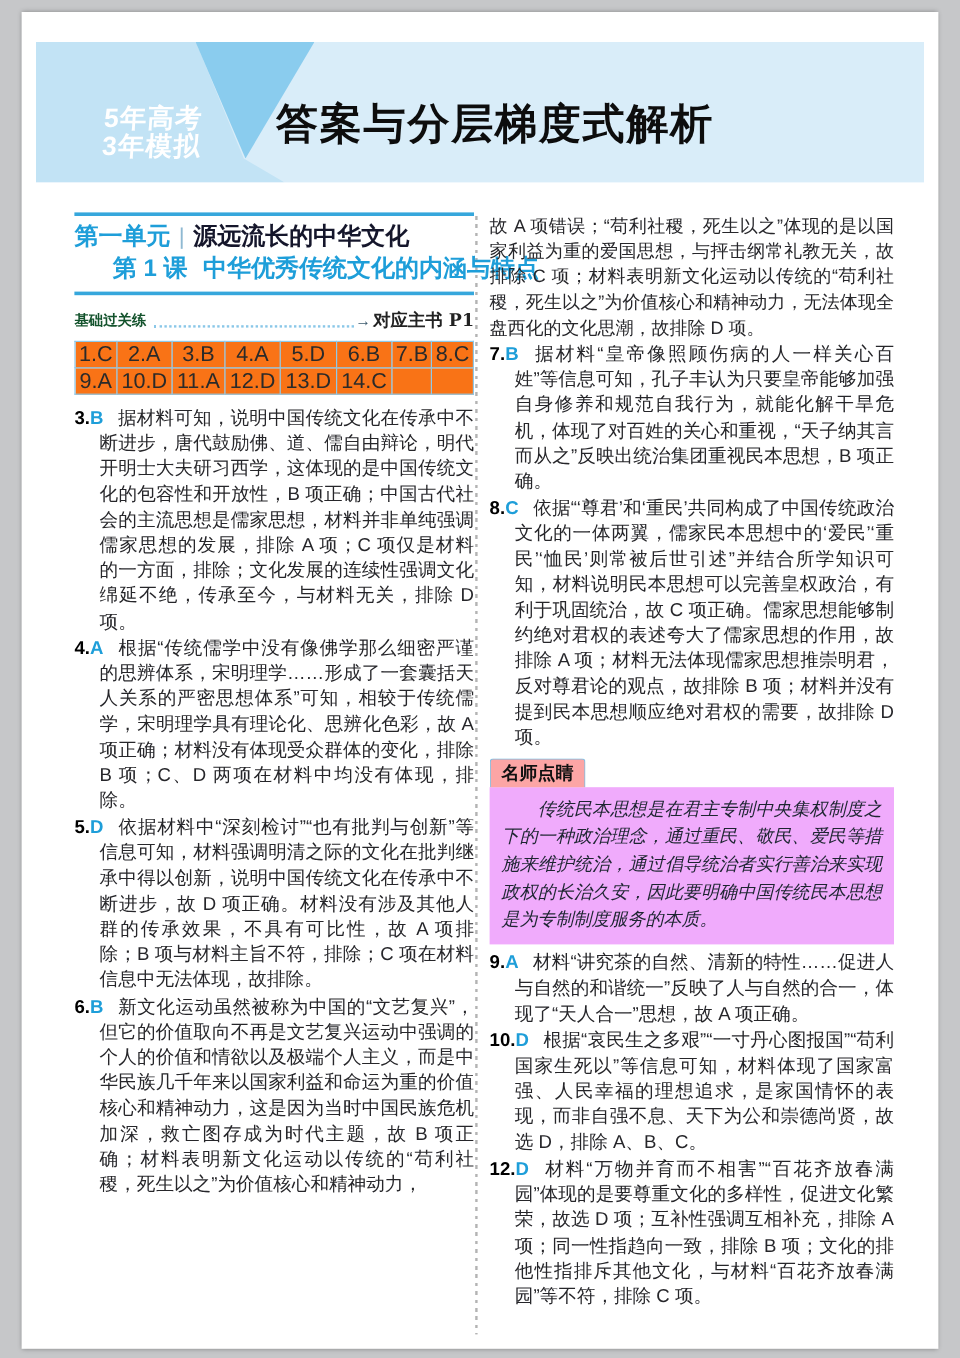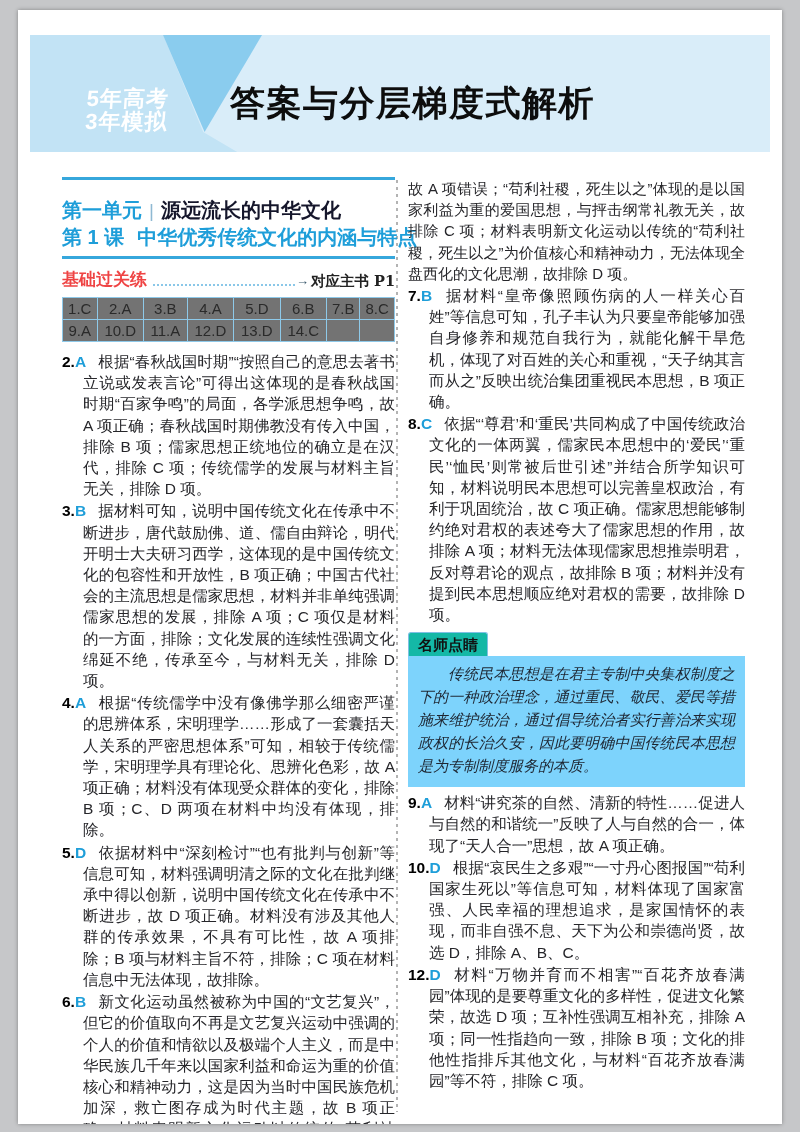--- a/index.html
+++ b/index.html
@@ -24,51 +24,51 @@
   .logo{position:absolute;left:56px;top:52px;color:#ffffff;font-weight:900;
     font-size:22px;line-height:23px;transform:skewX(-4deg);letter-spacing:1px;text-align:left;}
   .page-title{position:absolute;left:200px;top:45px;font-size:35px;font-weight:900;
     color:#0d0d0d;letter-spacing:1.5px;}
   
   .col-left{position:absolute;left:44px;top:167px;width:333px;}
   .col-right{position:absolute;left:390px;top:168px;width:337px;}
   .divider{position:absolute;left:378px;top:170px;width:2px;height:932px;
     background:repeating-linear-gradient(to bottom,#b3b3b3 0 3px,transparent 3px 7px);}
   
-  .unit-block{border-top:3px solid #36a7dc;border-bottom:3px solid #36a7dc;padding:17px 0 5px;}
+  .unit-block{border-top:3px solid #36a7dc;border-bottom:3px solid #36a7dc;padding:4px 0 5px;}
   .unit-line{font-size:20px;font-weight:700;line-height:27px;white-space:nowrap;}
   .unit-label{color:#1e9ed9;}
   .unit-sep{color:#8fb9d2;font-weight:400;margin:0 7px;font-size:19px;}
   .unit-title{color:#15162b;}
   .lesson-line{font-size:20px;font-weight:700;line-height:27px;color:#1e9ed9;white-space:nowrap;}
-  .lesson-label{margin-right:13px;}
+  .lesson-label{margin-right:13px;margin-left:32px;}
   
   .section-row{display:flex;align-items:flex-end;margin-top:8px;height:24px;}
-  .section-name{font-size:17px;font-weight:900;color:#ef4444;line-height:22px;}
+  .section-name{font-size:12px;font-weight:900;color:#14532d;line-height:22px;}
   .leader{flex:1;border-bottom:2px dotted #8ac7e8;margin:0 1px 5px 6px;}
   .leader-arrow{color:#3c5a6e;font-size:13px;line-height:20px;margin-right:2px;}
   .section-ref{font-family:"DejaVu Serif",serif;font-weight:700;
     font-size:14.5px;color:#222;line-height:20px;}
   
   table.answers{border-collapse:collapse;width:100%;margin-top:6px;}
-  table.answers td{border:1px solid #8ec9e9;background:#737373;height:21px;
-    text-align:center;font-size:15px;color:#2a2a2a;padding:0;}
+  table.answers td{border:1px solid #8ec9e9;background:#f97316;height:21px;
+    text-align:center;font-size:18px;color:#2a2a2a;padding:0;}
   
   .items{margin-top:9px;}
   p.item{margin:0 0 1px 0;padding-left:21px;text-indent:-21px;
     font-size:15.5px;line-height:21.2px;color:#26262a;text-align:justify;}
   p.plain{margin:0 0 1px 0;font-size:15px;line-height:21.2px;color:#26262a;text-align:justify;}
   .num{font-weight:700;color:#000;}
   .ans{font-weight:700;color:#1e9ed9;margin-right:12px;}
   
   .tip{margin:7px 0 5px;}
-  .tip-label{display:inline-block;background:#14b8a6;border:1px solid #7fc0e4;border-bottom:none;
+  .tip-label{display:inline-block;background:#fca5a5;border:1px solid #7fc0e4;border-bottom:none;
     border-radius:3px 3px 0 0;padding:0 9px;height:23px;line-height:23px;
     font-size:15px;font-weight:700;color:#111;}
-  .tip-body{background:#7dd3fc;padding:7px 10px 9px;font-family:"DejaVu Serif",serif;
+  .tip-body{background:#f0abfc;padding:7px 10px 9px;font-family:"DejaVu Serif",serif;
     font-style:italic;font-size:15px;line-height:23px;color:#1d2531;text-align:justify;}
   .tip-body .indent{display:inline-block;width:2em;}
 </style>
 </head>
 <body>
 
 <div class="page">
 
   <div class="banner">
     <div class="banner-left"></div>
@@ -119,21 +119,20 @@
         <td>12.D</td>
         <td>13.D</td>
         <td>14.C</td>
         <td></td>
         <td></td>
       </tr>
     </tbody>
       </table>
 
     <div class="items">
-      <p class="item"><span class="num">2.</span><span class="ans">A</span><span>根据“春秋战国时期”“按照自己的意思去著书立说或发表言论”可得出这体现的是春秋战国时期“百家争鸣”的局面，各学派思想争鸣，故 A 项正确；春秋战国时期佛教没有传入中国，排除 B 项；儒家思想正统地位的确立是在汉代，排除 C 项；传统儒学的发展与材料主旨无关，排除 D 项。</span></p>
       <p class="item"><span class="num">3.</span><span class="ans">B</span><span>据材料可知，说明中国传统文化在传承中不断进步，唐代鼓励佛、道、儒自由辩论，明代开明士大夫研习西学，这体现的是中国传统文化的包容性和开放性，B 项正确；中国古代社会的主流思想是儒家思想，材料并非单纯强调儒家思想的发展，排除 A 项；C 项仅是材料的一方面，排除；文化发展的连续性强调文化绵延不绝，传承至今，与材料无关，排除 D 项。</span></p>
       <p class="item"><span class="num">4.</span><span class="ans">A</span><span>根据“传统儒学中没有像佛学那么细密严谨的思辨体系，宋明理学……形成了一套囊括天人关系的严密思想体系”可知，相较于传统儒学，宋明理学具有理论化、思辨化色彩，故 A 项正确；材料没有体现受众群体的变化，排除 B 项；C、D 两项在材料中均没有体现，排除。</span></p>
       <p class="item"><span class="num">5.</span><span class="ans">D</span><span>依据材料中“深刻检讨”“也有批判与创新”等信息可知，材料强调明清之际的文化在批判继承中得以创新，说明中国传统文化在传承中不断进步，故 D 项正确。材料没有涉及其他人群的传承效果，不具有可比性，故 A 项排除；B 项与材料主旨不符，排除；C 项在材料信息中无法体现，故排除。</span></p>
       <p class="item"><span class="num">6.</span><span class="ans">B</span><span>新文化运动虽然被称为中国的“文艺复兴”，但它的价值取向不再是文艺复兴运动中强调的个人的价值和情欲以及极端个人主义，而是中华民族几千年来以国家利益和命运为重的价值核心和精神动力，这是因为当时中国民族危机加深，救亡图存成为时代主题，故 B 项正确；材料表明新文化运动以传统的“苟利社稷，死生以之”为价值核心和精神动力，</span></p>
     </div>
   </div>
 
   <div class="col-right">
 
     <p class="plain">故 A 项错误；“苟利社稷，死生以之”体现的是以国家利益为重的爱国思想，与抨击纲常礼教无关，故排除 C 项；材料表明新文化运动以传统的“苟利社稷，死生以之”为价值核心和精神动力，无法体现全盘西化的文化思潮，故排除 D 项。</p>

